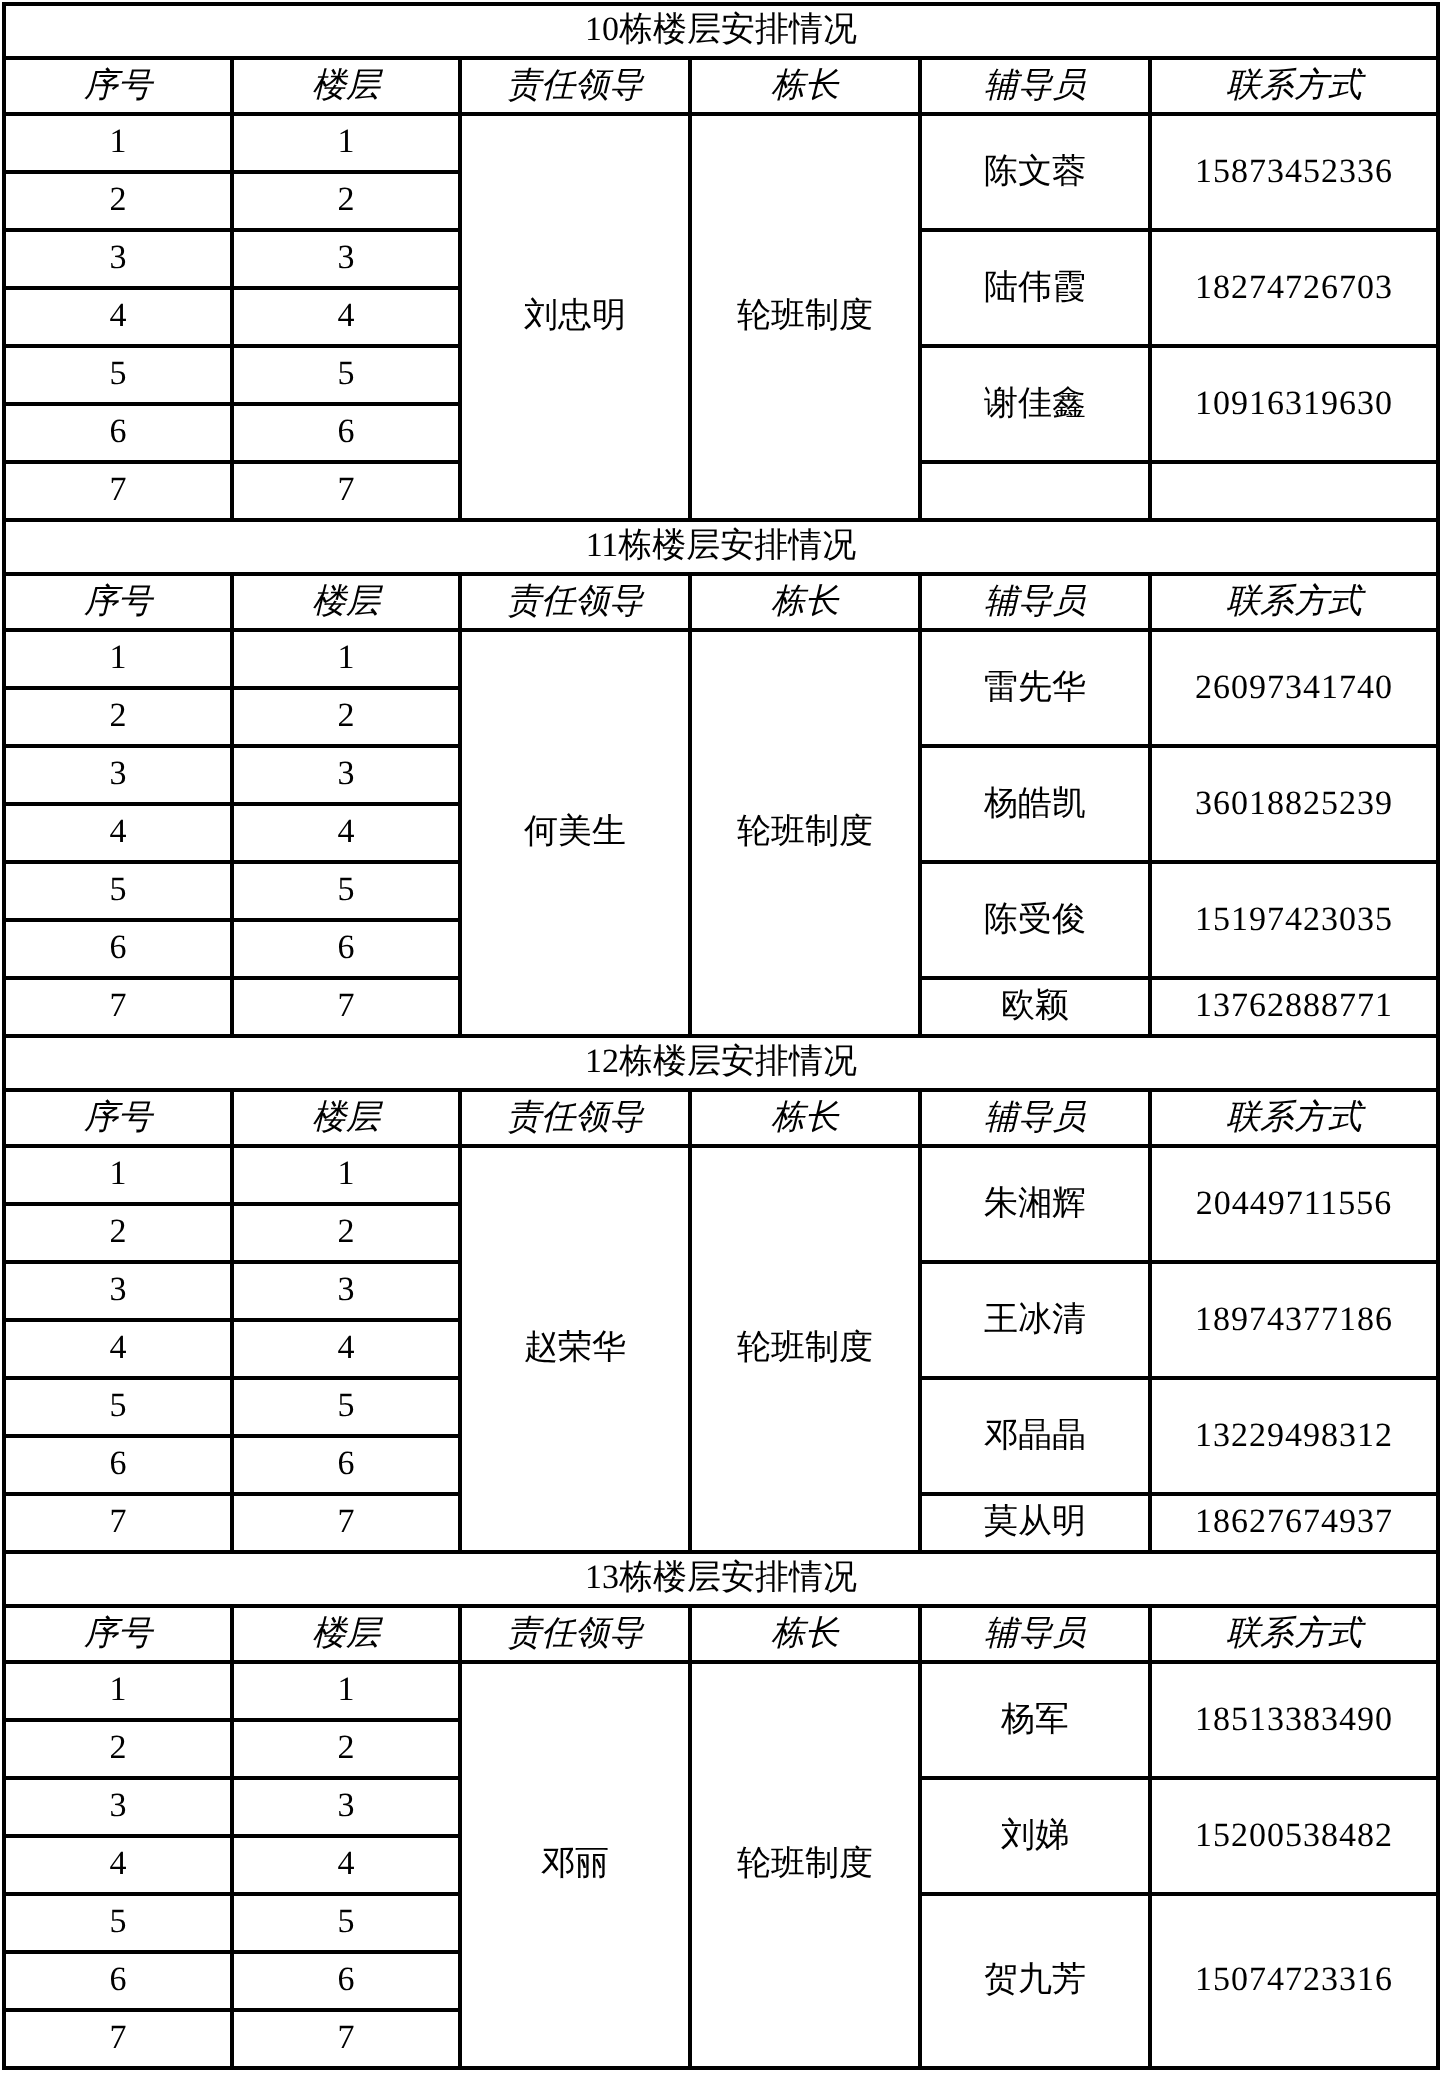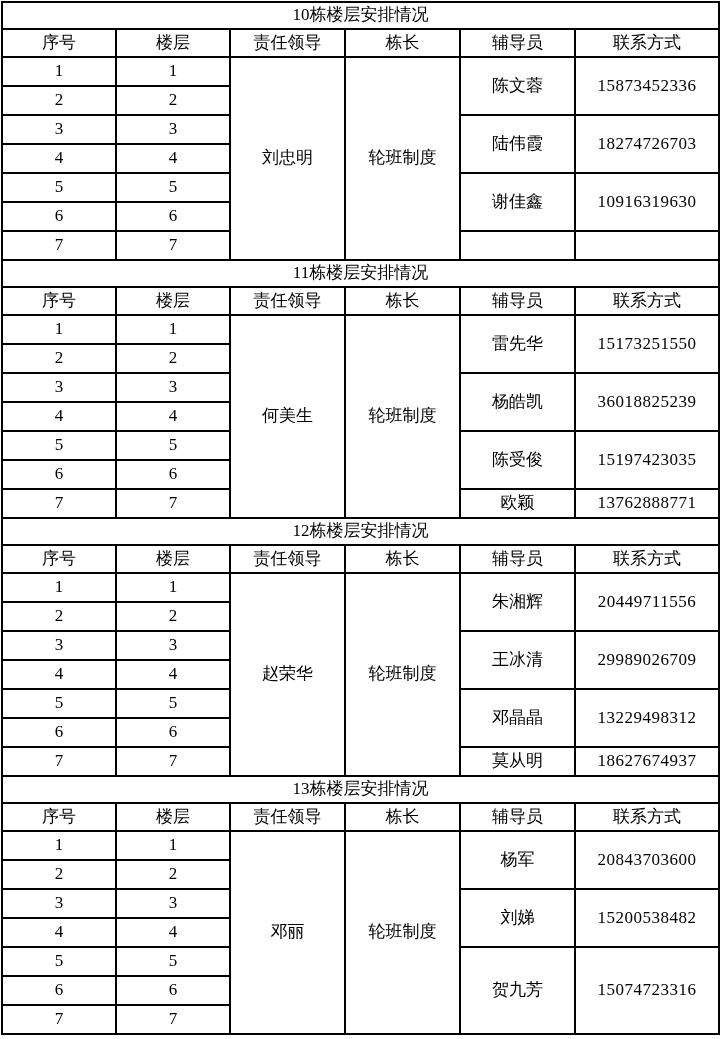--- a/index.html
+++ b/index.html
@@ -21,21 +21,21 @@
     border: 2px solid #000000;
     text-align: center;
     vertical-align: middle;
     padding: 0;
     font-size: 17px;
     line-height: 1.1;
     overflow: hidden;
     white-space: nowrap;
   }
   tr.tr-title td { height: 25px; }
-  tr.tr-head  td { height: 26px; }
+  tr.tr-head  td { height: 26px; font-style: italic; }
   tr.tr-data  td { height: 27px; }
   td.phone { letter-spacing: 0.5px; text-align: center; }
 </style>
 </head>
 <body>
 
 <table class="roster">
   <colgroup>
     <col style="width:114px">
       <col style="width:114px">
@@ -106,21 +106,21 @@
       <td>栋长</td>
       <td>辅导员</td>
       <td>联系方式</td>
     </tr>
     <tr class="tr-data">
       <td>1</td>
       <td>1</td>
       <td rowspan="7">何美生</td>
       <td rowspan="7">轮班制度</td>
       <td rowspan="2">雷先华</td>
-      <td rowspan="2" class="phone">15173251550</td>
+      <td rowspan="2" class="phone">26097341740</td>
     </tr>
     <tr class="tr-data">
       <td>2</td>
       <td>2</td>
     </tr>
     <tr class="tr-data">
       <td>3</td>
       <td>3</td>
       <td rowspan="2">杨皓凯</td>
       <td rowspan="2" class="phone">36018825239</td>
@@ -166,21 +166,21 @@
       <td rowspan="2" class="phone">20449711556</td>
     </tr>
     <tr class="tr-data">
       <td>2</td>
       <td>2</td>
     </tr>
     <tr class="tr-data">
       <td>3</td>
       <td>3</td>
       <td rowspan="2">王冰清</td>
-      <td rowspan="2" class="phone">29989026709</td>
+      <td rowspan="2" class="phone">18974377186</td>
     </tr>
     <tr class="tr-data">
       <td>4</td>
       <td>4</td>
     </tr>
     <tr class="tr-data">
       <td>5</td>
       <td>5</td>
       <td rowspan="2">邓晶晶</td>
       <td rowspan="2" class="phone">13229498312</td>
@@ -206,21 +206,21 @@
       <td>栋长</td>
       <td>辅导员</td>
       <td>联系方式</td>
     </tr>
     <tr class="tr-data">
       <td>1</td>
       <td>1</td>
       <td rowspan="7">邓丽</td>
       <td rowspan="7">轮班制度</td>
       <td rowspan="2">杨军</td>
-      <td rowspan="2" class="phone">20843703600</td>
+      <td rowspan="2" class="phone">18513383490</td>
     </tr>
     <tr class="tr-data">
       <td>2</td>
       <td>2</td>
     </tr>
     <tr class="tr-data">
       <td>3</td>
       <td>3</td>
       <td rowspan="2">刘娣</td>
       <td rowspan="2" class="phone">15200538482</td>

